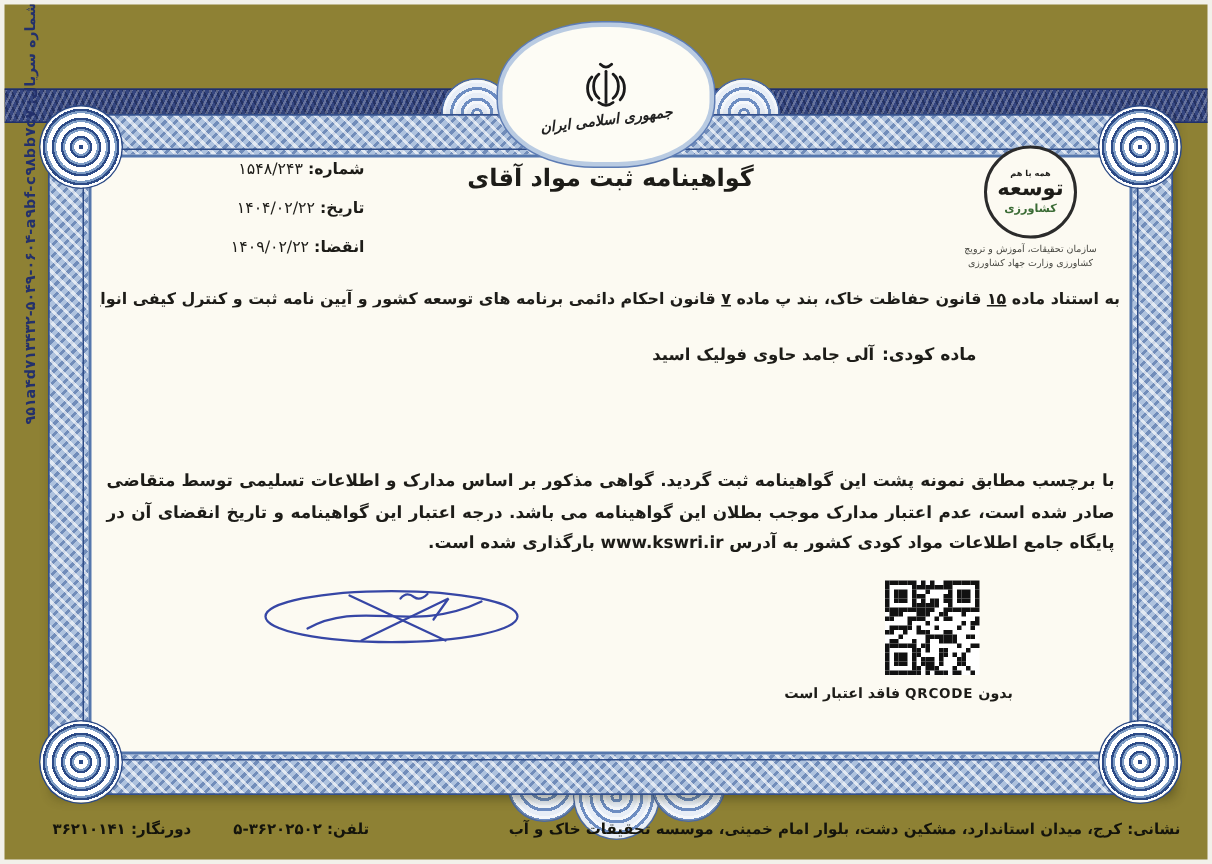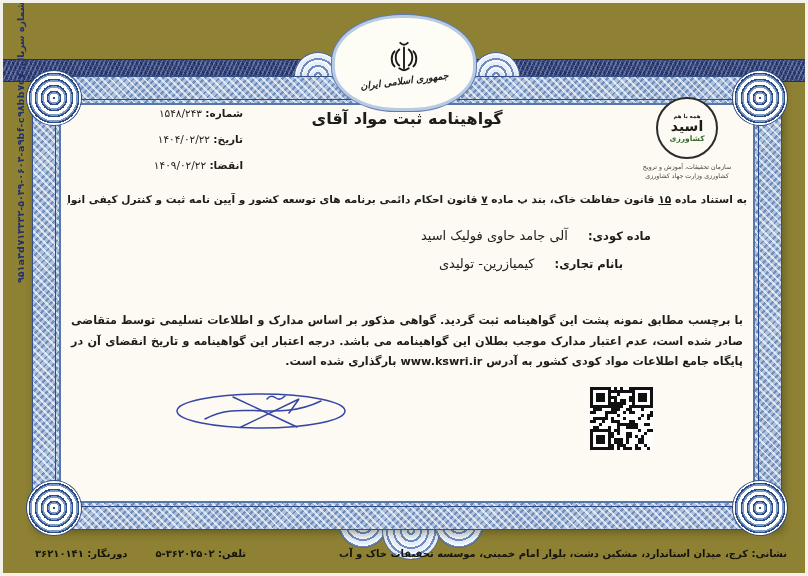--- a/index.html
+++ b/index.html
@@ -79,21 +79,21 @@
   .st-org{font-size:6.3px;color:#44443e;line-height:1.45;margin-top:3px;direction:rtl;}
   .regnum{position:absolute;left:-14px;top:236px;width:0;height:0;}
   .intro{
     position:absolute;top:88px;left:6px;right:6px;direction:rtl;text-align:right;
     font-size:10.6px;font-weight:bold;white-space:nowrap;overflow:hidden;
   }
   .u{text-decoration:underline;}
   .field{position:absolute;direction:rtl;white-space:nowrap;}
   .f1{top:120px;right:102px;} .f2{top:148px;right:130px;} .f3{top:176px;right:152px;}
   .flabel{font-size:11.5px;font-weight:bold;}
-  .fvalue{font-size:13px;font-weight:normal;margin-right:15px;}
+  .fvalue{font-size:11px;font-weight:bold;margin-right:0;}
   .bodytext{
     position:absolute;top:206px;left:10px;right:10px;direction:rtl;
     font-size:11.2px;font-weight:bold;text-align:justify;line-height:1.85;
   }
   .signature{position:absolute;left:110px;top:282px;}
   .signer{position:absolute;left:38px;top:334px;width:262px;text-align:center;font-size:13px;font-weight:bold;direction:rtl;}
   .legal{position:absolute;left:18px;top:360px;width:330px;text-align:center;font-size:9.6px;font-weight:bold;direction:rtl;}
   .qr{position:absolute;right:100px;top:282px;width:63px;height:63px;background:#fff;}
   .qr i{position:absolute;width:3px;height:3px;background:#111;}
   .qr-caption{position:absolute;right:64px;top:352px;width:180px;text-align:center;direction:rtl;font-size:9.5px;font-weight:bold;}
@@ -158,44 +158,40 @@
         </div>
         <div class="meta-row">
           <span class="meta-label">انقضا:</span>
           <span class="meta-value">۱۴۰۹/۰۲/۲۲</span>
         </div>
       </div>
 
       <div class="stamp">
         <div class="stamp-circle">
           <div class="st-motto">همه با هم</div>
-          <div class="st-center">اسید</div>
+          <div class="st-center">توسعه</div>
           <div class="st-bottom">کشاورزی</div>
         </div>
         <div class="st-org">
           <div>سازمان تحقیقات، آموزش و ترویج</div>
           <div>کشاورزی وزارت جهاد کشاورزی</div>
         </div>
       </div>
 
       <div class="regnum">
         
       </div>
 
       <div class="intro">
         <span>به استناد ماده </span><span class="u">۱۵</span><span> قانون حفاظت خاک، بند پ ماده </span><span class="u">۷</span><span> قانون احکام دائمی برنامه های توسعه کشور و آیین نامه ثبت و کنترل کیفی انواع مواد کودی بدینوسیله گواهی می شود</span>
       </div>
 
       <div class="field f1">
         <span class="flabel">ماده کودی:</span>
         <span class="fvalue">آلی جامد حاوی فولیک اسید</span>
-      </div>
-      <div class="field f2">
-        <span class="flabel">بانام تجاری:</span>
-        <span class="fvalue">کیمیازرین- تولیدی</span>
       </div>
 
       <div class="bodytext">با برچسب مطابق نمونه پشت این گواهینامه ثبت گردید. گواهی مذکور بر اساس مدارک و اطلاعات تسلیمی توسط متقاضی صادر شده است، عدم اعتبار مدارک موجب بطلان این گواهینامه می باشد. درجه اعتبار این گواهینامه و تاریخ انقضای آن در پایگاه جامع اطلاعات مواد کودی کشور به آدرس www.kswri.ir بارگذاری شده است.</div>
 
       <svg class="signature" width="180" height="48" viewBox="0 0 180 48">
         <g fill="none" stroke="#3646a5" stroke-width="1.5" stroke-linecap="round">
           <ellipse cx="90" cy="24" rx="84" ry="17"></ellipse>
           <path d="M34,32 C70,12 104,36 150,14"></path>
           <path d="M62,10 L126,40"></path>
           <path d="M70,40 L128,12 L118,26"></path>
@@ -426,20 +422,25 @@
           <i style="left:18px;top:60px"></i>
           <i style="left:21px;top:60px"></i>
           <i style="left:27px;top:60px"></i>
           <i style="left:33px;top:60px"></i>
           <i style="left:36px;top:60px"></i>
           <i style="left:39px;top:60px"></i>
           <i style="left:45px;top:60px"></i>
           <i style="left:48px;top:60px"></i>
           <i style="left:57px;top:60px"></i>
         </div>
+      <div class="qr-caption">
+        <span>بدون</span>
+        <span class="latin">QRCODE</span>
+        <span>فاقد اعتبار است</span>
+      </div>
 
     </div>
   </div>
 
   <div class="fan fan-b1"></div>
   <div class="fan fan-b2"></div>
   <div class="fan fan-b3"></div>
 
   <div class="footer">
     <div class="addr">نشانی: کرج، میدان استاندارد، مشکین دشت، بلوار امام خمینی، موسسه تحقیقات خاک و آب</div>

